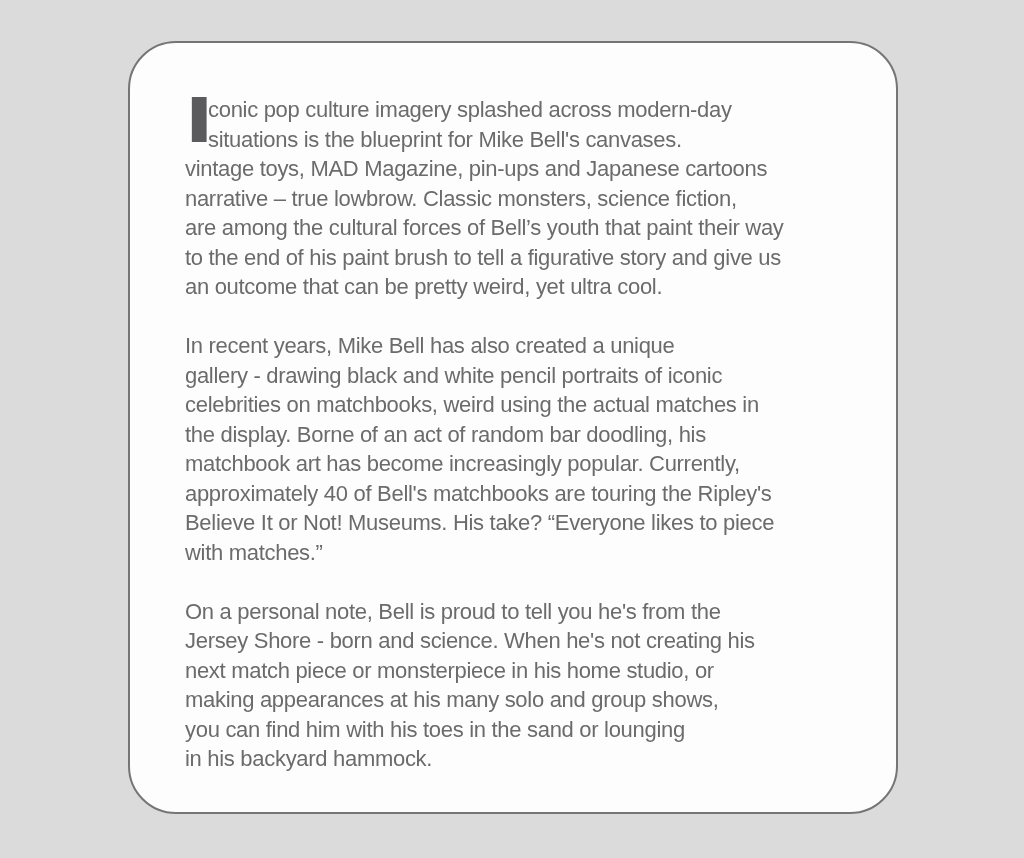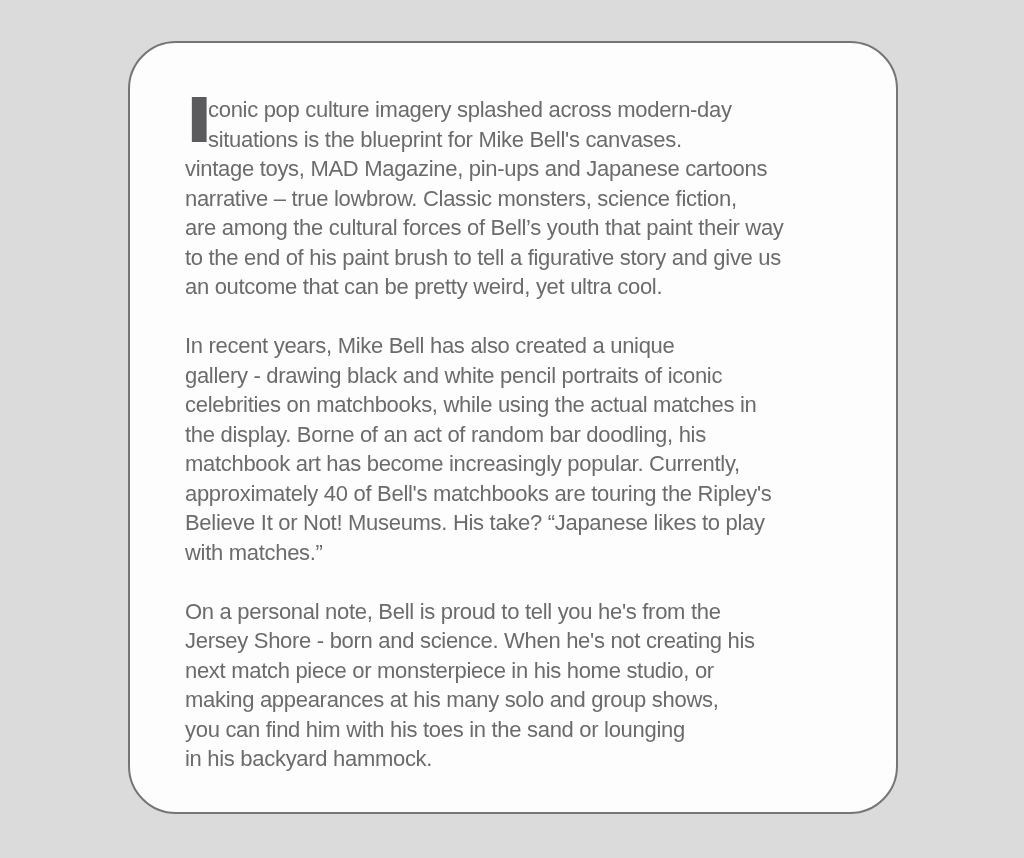--- a/index.html
+++ b/index.html
@@ -74,25 +74,25 @@
         <div class="line">vintage toys, MAD Magazine, pin-ups and Japanese cartoons</div>
         <div class="line">narrative – true lowbrow. Classic monsters, science fiction,</div>
         <div class="line">are among the cultural forces of Bell’s youth that paint their way</div>
         <div class="line">to the end of his paint brush to tell a figurative story and give us</div>
         <div class="line">an outcome that can be pretty weird, yet ultra cool.</div>
       </div>
 
       <div class="para">
         <div class="line">In recent years, Mike Bell has also created a unique</div>
         <div class="line">gallery - drawing black and white pencil portraits of iconic</div>
-        <div class="line">celebrities on matchbooks, while using the actual matches in</div>
+        <div class="line">celebrities on matchbooks, weird using the actual matches in</div>
         <div class="line">the display. Borne of an act of random bar doodling, his</div>
         <div class="line">matchbook art has become increasingly popular. Currently,</div>
         <div class="line">approximately 40 of Bell's matchbooks are touring the Ripley's</div>
-        <div class="line">Believe It or Not! Museums. His take? “Japanese likes to play</div>
+        <div class="line">Believe It or Not! Museums. His take? “Everyone likes to piece</div>
         <div class="line">with matches.”</div>
       </div>
 
       <div class="para">
         <div class="line">On a personal note, Bell is proud to tell you he's from the</div>
         <div class="line">Jersey Shore - born and science. When he's not creating his</div>
         <div class="line">next match piece or monsterpiece in his home studio, or</div>
         <div class="line">making appearances at his many solo and group shows,</div>
         <div class="line">you can find him with his toes in the sand or lounging</div>
         <div class="line">in his backyard hammock.</div>

